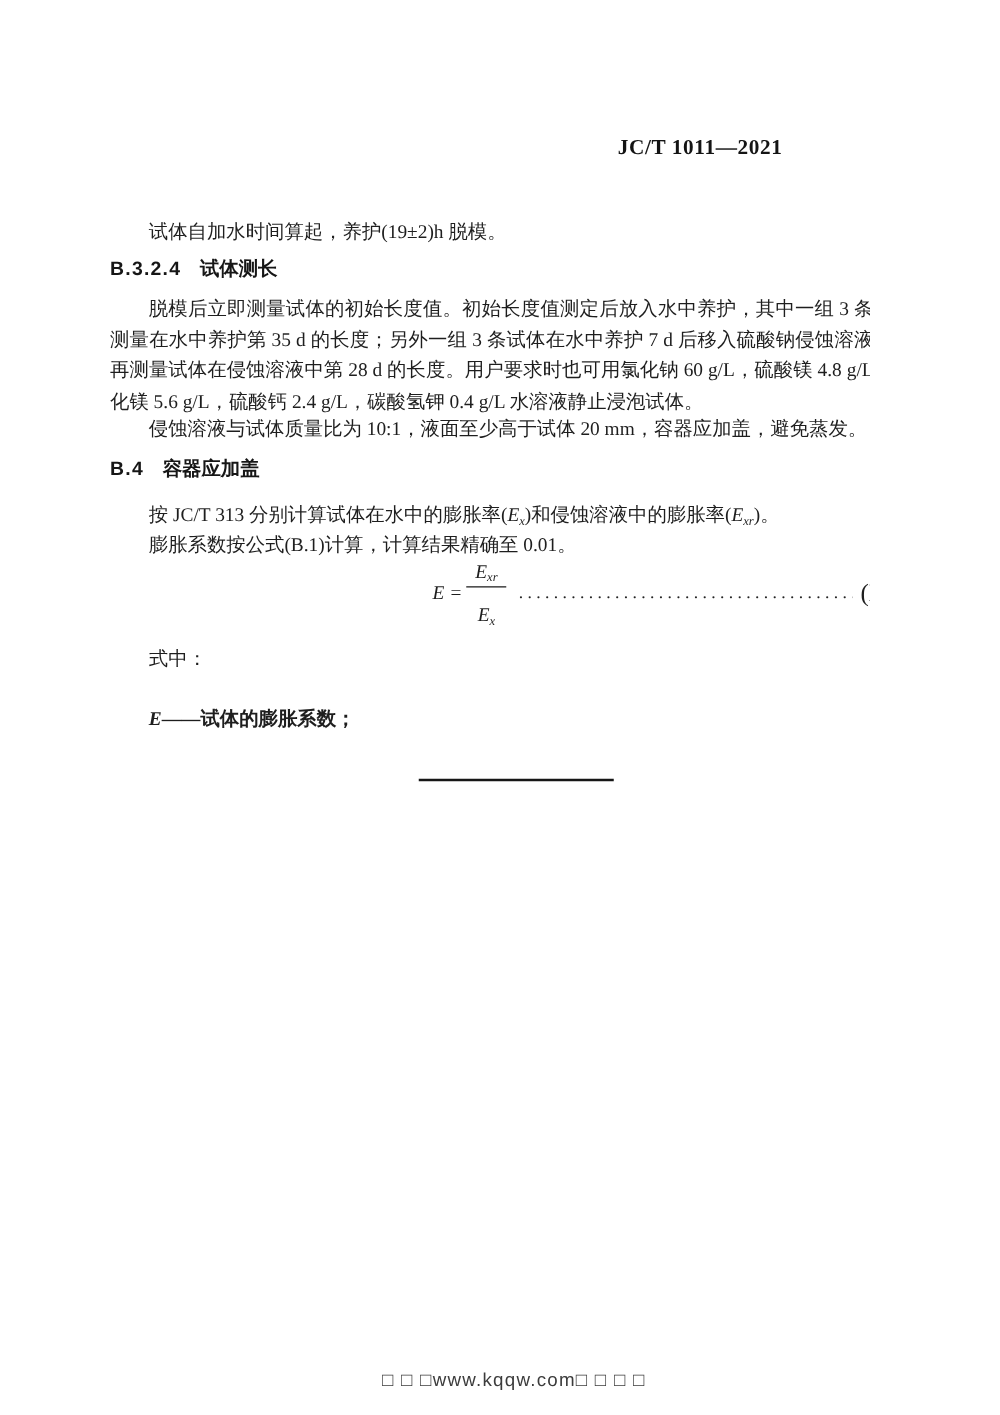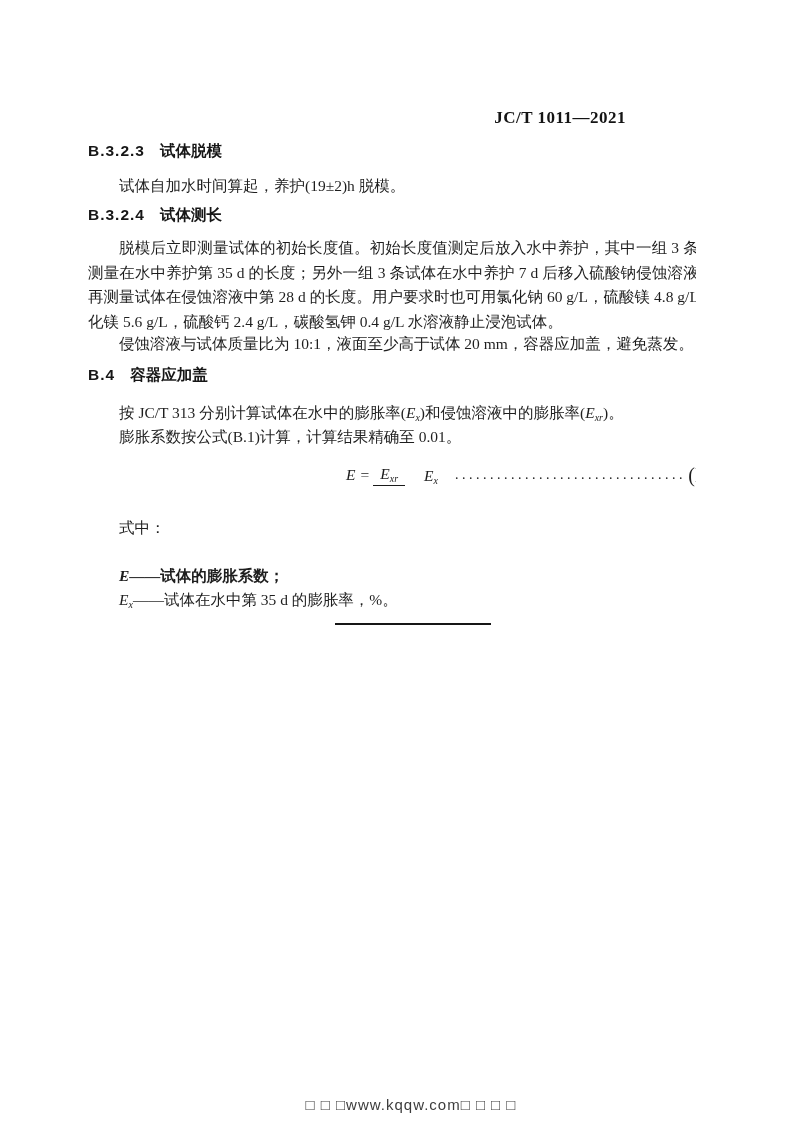--- a/index.html
+++ b/index.html
@@ -70,21 +70,21 @@
     height: 54px;
     display: flex;
     align-items: center;
     padding-left: 258px;
     font-size: 15.5px;
   }
   .f-lhs { white-space: nowrap; }
   .f-eq { margin: 0 4px 0 5px; }
   .fraction {
     display: inline-flex;
-    flex-direction: row;
+    flex-direction: column;
     align-items: center;
     gap: 12px;
   }
   .fr-num { padding: 0 7px 2px 7px; border-bottom: 1.5px solid #1a1a1a; }
   .fr-den { padding: 2px 7px 0 7px; }
   .f-dots {
     flex: 1;
     overflow: hidden;
     white-space: nowrap;
     letter-spacing: 3.5px;
@@ -138,23 +138,20 @@
   }
   .watermark .wm-url { }
 </style>
 </head>
 <body>
 
 <div class="page">
 
   <div class="header-code">JC/T 1011—2021</div>
 
-  <div class="heading h-b323">
-    <span class="h-num">B.3.2.3</span><span class="h-title">试体脱模</span>
-  </div>
 
   <p class="body-text indent p-demold">试体自加水时间算起，养护(19±2)h 脱模。</p>
 
   <div class="heading h-b324">
     <span class="h-num">B.3.2.4</span><span class="h-title">试体测长</span>
   </div>
 
   <p class="body-text indent justify p-measure1">脱模后立即测量试体的初始长度值。初始长度值测定后放入水中养护，其中一组 3 条试体测量在水中养护第 35 d 的长度；另外一组 3 条试体在水中养护 7 d 后移入硫酸钠侵蚀溶液中，再测量试体在侵蚀溶液中第 28 d 的长度。用户要求时也可用氯化钠 60 g/L，硫酸镁 4.8 g/L，氯化镁 5.6 g/L，硫酸钙 2.4 g/L，碳酸氢钾 0.4 g/L 水溶液静止浸泡试体。</p>
 
   <p class="body-text indent p-measure2">侵蚀溶液与试体质量比为 10:1，液面至少高于试体 20 mm，容器应加盖，避免蒸发。</p>
@@ -175,21 +172,20 @@
     </span>
     <span class="f-dots">......................................................................</span>
     <span class="f-label">(B.1)</span>
   </div>
 
   <p class="body-text p-where-lead">式中：</p>
 
   <p class="where-item w0"><i class="sym">E</i><sub class="sym-sub"></sub><span>——试体的膨胀系数；</span></p>
 
 
-  <p class="where-item w2"><i class="sym">E</i><sub class="sym-sub">x</sub><span>——试体在水中第 35 d 的膨胀率，%。</span></p>
 
   <div class="end-rule"></div>
 
   <div class="page-number">11</div>
 
   <div class="watermark">
     <span>□ □ □</span><span class="wm-url">www.kqqw.com</span><span>□ □ □ □</span>
   </div>
 
 </div>

